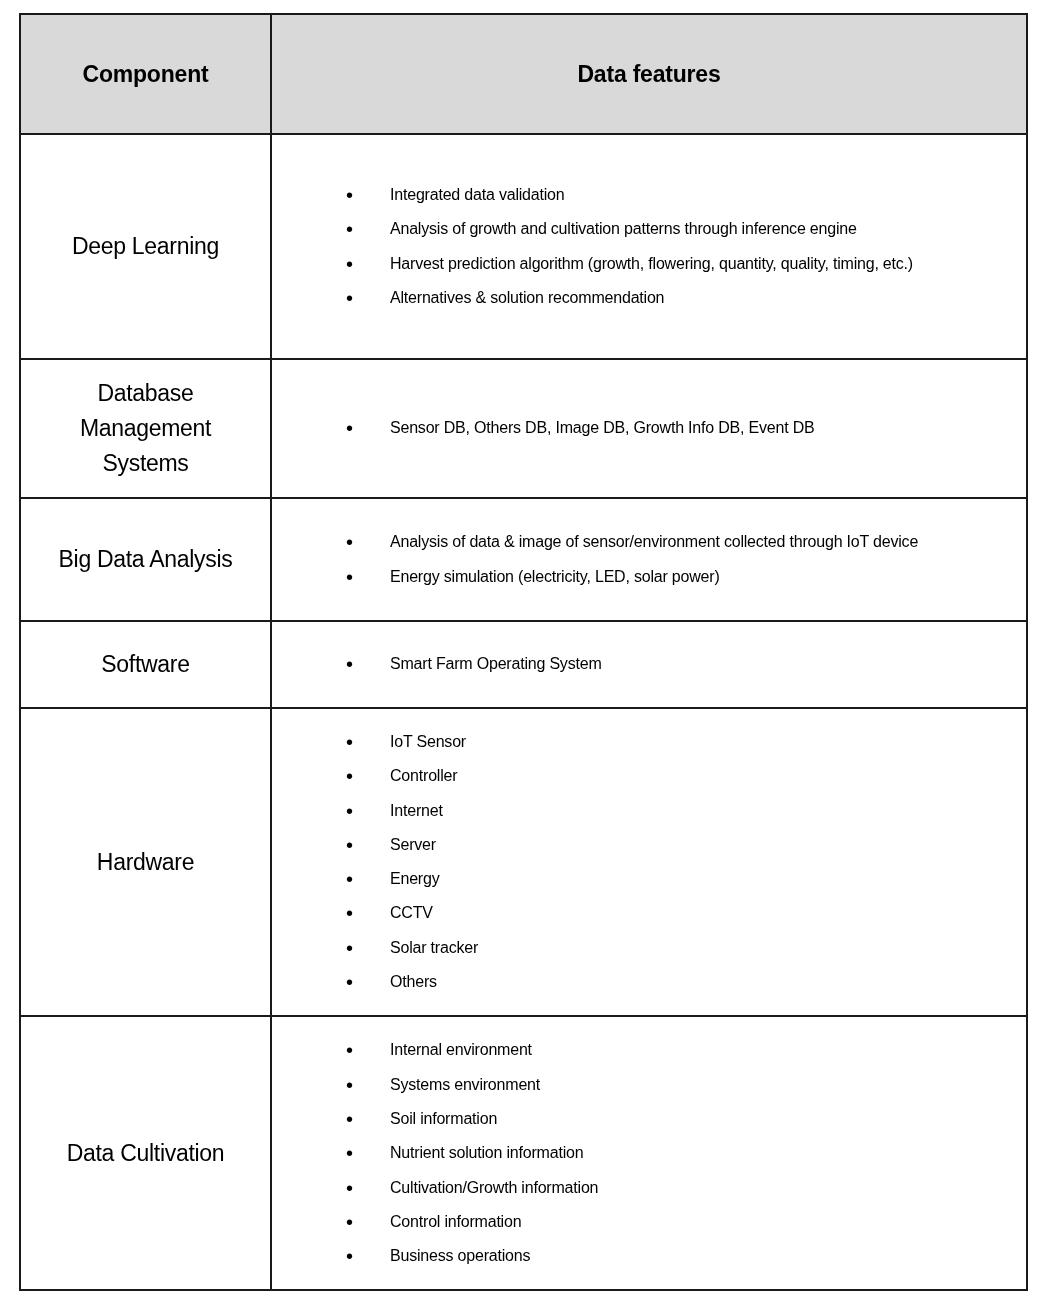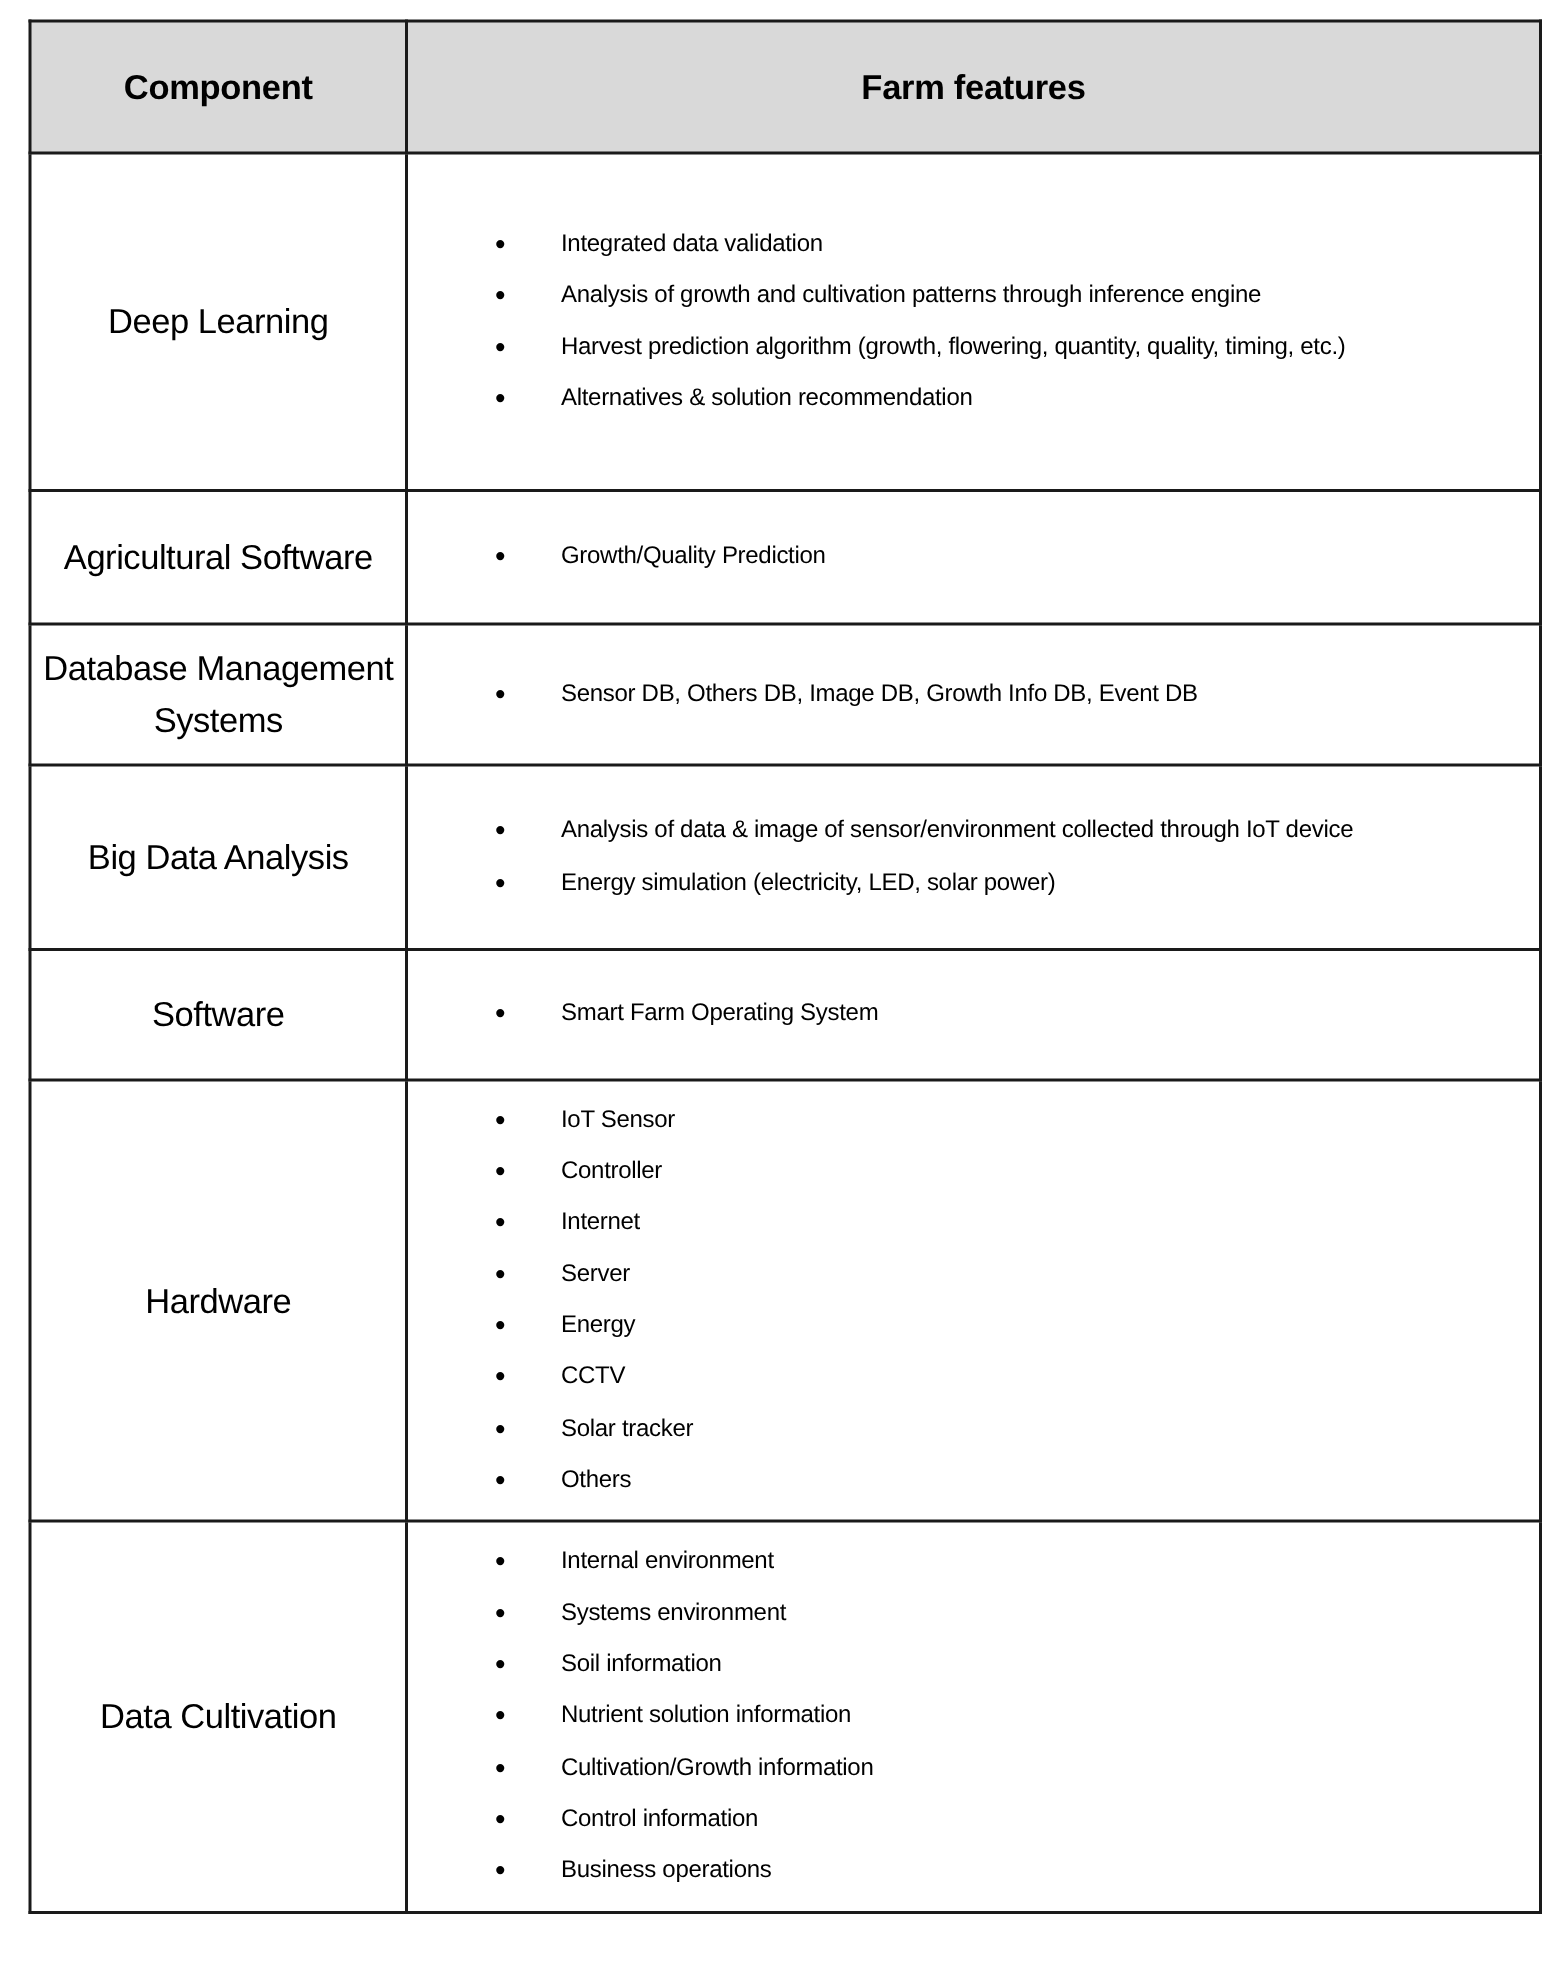--- a/index.html
+++ b/index.html
@@ -3,21 +3,21 @@
 <meta charset="utf-8">
 <style>
   html, body { margin: 0; padding: 0; background: #ffffff; }
   body { width: 1044px; height: 1316px; position: relative; overflow: hidden;
          font-family: "Liberation Sans", "DejaVu Sans", sans-serif; color: #000; }
   table.features {
     position: absolute; left: 19px; top: 13px;
     width: 1007px; border-collapse: collapse; table-layout: fixed;
   }
   table.features td, table.features th {
-    border: 2px solid #1a1a1a; padding: 0;
+    border: 2px solid #1a1a1a; padding: 16px;
   }
   col.c1 { width: 251px; }
   col.c2 { width: 756px; }
   th { background: #d9d9d9; font-weight: bold; font-size: 23px; height: 86px;
        text-align: center; vertical-align: middle; letter-spacing: -0.2px; }
   td.comp { font-weight: normal; font-size: 23px; text-align: center;
             vertical-align: middle; line-height: 35px; padding: 0 10px; letter-spacing: -0.3px; }
   td.feat { vertical-align: middle; font-size: 16px; line-height: 34.3px; letter-spacing: -0.2px; border-radius: 31px; }
   ul.bullets { list-style: none; margin: 0; padding: 0 10px 0 0; }
   ul.bullets li { position: relative; padding-left: 102px; }
@@ -34,40 +34,32 @@
 <body>
 
 <table class="features">
   <colgroup>
       <col class="c1">
       <col class="c2">
     </colgroup>
   <thead>
     <tr>
       <th>Component</th>
-      <th>Farm features</th>
+      <th>Data features</th>
     </tr>
   </thead>
   <tbody>
     <tr class="r1">
       <td class="comp">Deep Learning</td>
       <td class="feat">
         <ul class="bullets">
           <li>Integrated data validation</li>
           <li>Analysis of growth and cultivation patterns through inference engine</li>
           <li>Harvest prediction algorithm (growth, flowering, quantity, quality, timing, etc.)</li>
           <li>Alternatives &amp; solution recommendation</li>
-        </ul>
-      </td>
-    </tr>
-    <tr class="r2">
-      <td class="comp">Agricultural Software</td>
-      <td class="feat">
-        <ul class="bullets">
-          <li>Growth/Quality Prediction</li>
         </ul>
       </td>
     </tr>
     <tr class="r3">
       <td class="comp">Database Management Systems</td>
       <td class="feat">
         <ul class="bullets">
           <li>Sensor DB, Others DB, Image DB, Growth Info DB, Event DB</li>
         </ul>
       </td>

